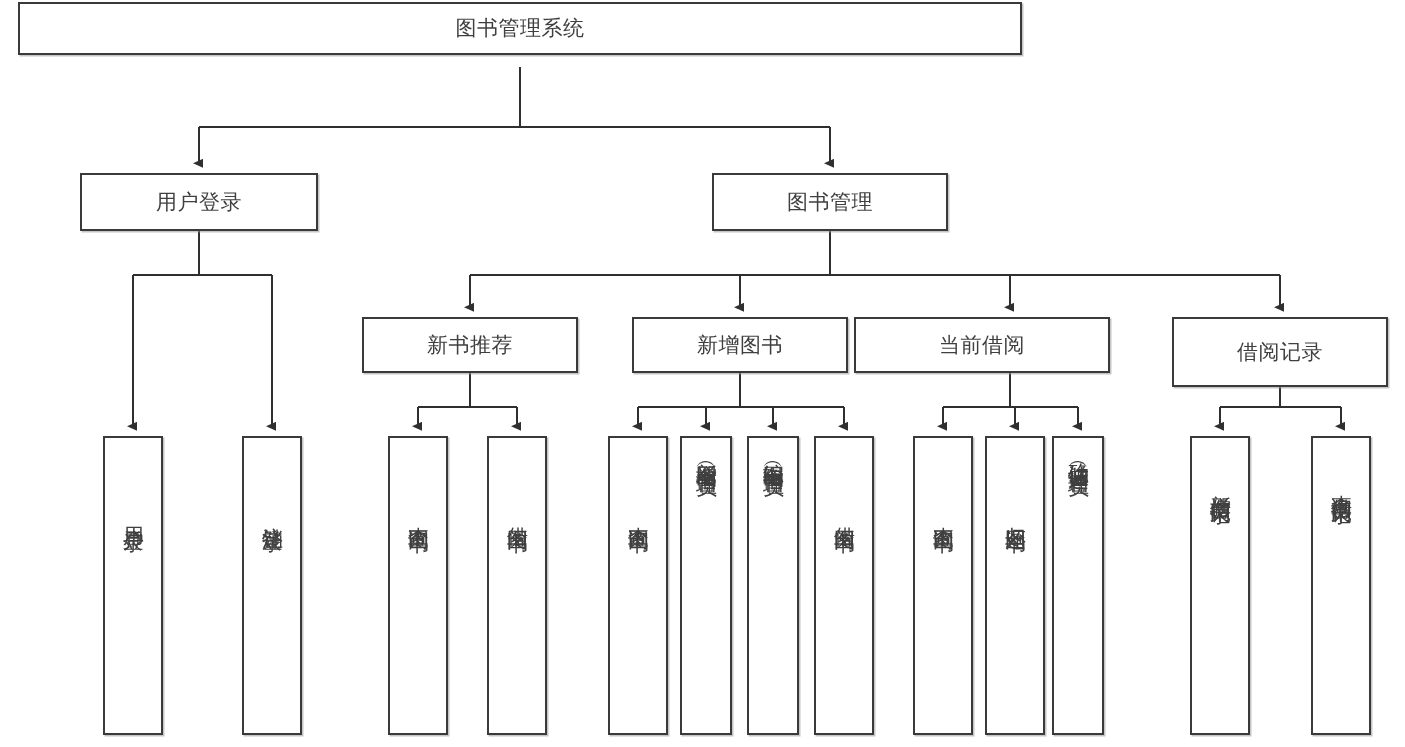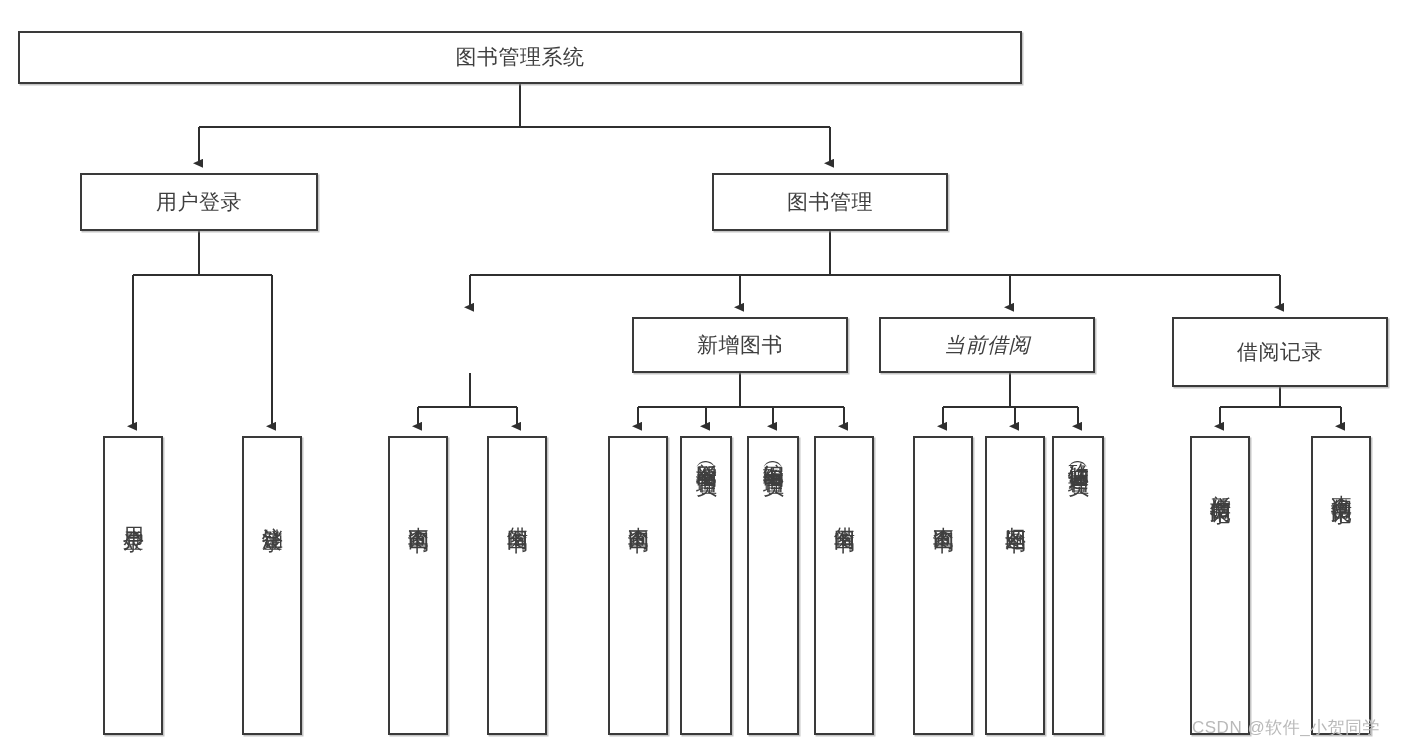--- a/index.html
+++ b/index.html
@@ -115,35 +115,38 @@
       <path d="M1015,407 L1015,426" marker-end="url(#arrow)"></path>
       <path d="M1078,407 L1078,426" marker-end="url(#arrow)"></path>
 
       <path d="M1280,373 L1280,407"></path>
       <path d="M1220,407 L1341,407"></path>
       <path d="M1220,407 L1220,426" marker-end="url(#arrow)"></path>
       <path d="M1341,407 L1341,426" marker-end="url(#arrow)"></path>
     </g>
   </svg>
 
-  <div class="node" style="left:18px; top:31px; width:1004px; height:53px;">
+  <div class="node" style="left:18px; top:2px; width:1004px; height:53px;">
     <span class="label">图书管理系统</span>
   </div>
 
   <div class="node" style="left:80px; top:173px; width:238px; height:58px;">
     <span class="label">用户登录</span>
   </div>
   <div class="node" style="left:712px; top:173px; width:236px; height:58px;text-align:right;">
     <span class="label">图书管理</span>
   </div>
 
+  <div class="node" style="left:362px; top:317px; width:216px; height:56px;">
+    <span class="label">新书推荐</span>
+  </div>
   <div class="node" style="left:632px; top:317px; width:216px; height:56px;">
     <span class="label">新增图书</span>
   </div>
-  <div class="node" style="left:879px; top:317px; width:216px; height:56px;font-style:italic;">
+  <div class="node" style="left:854px; top:317px; width:256px; height:56px;">
     <span class="label">当前借阅</span>
   </div>
   <div class="node" style="left:1172px; top:317px; width:216px; height:70px;">
     <span class="label">借阅记录</span>
   </div>
 
   <div class="node vertical" style="left:103px; top:436px; width:60px; height:299px; padding-top:72px;">
     <span class="label">用户登录</span>
   </div>
   <div class="node vertical" style="left:242px; top:436px; width:60px; height:299px; padding-top:72px;">
@@ -180,15 +183,14 @@
     <span class="label">确认归还（管理员）</span>
   </div>
 
   <div class="node vertical" style="left:1190px; top:436px; width:60px; height:299px; padding-top:40px;">
     <span class="label">新增借阅记录</span>
   </div>
   <div class="node vertical" style="left:1311px; top:436px; width:60px; height:299px; padding-top:40px;">
     <span class="label">查询借阅记录</span>
   </div>
 
-  <div class="watermark" style="left:1192px; top:716px;">CSDN @软件_小贺同学</div>
 
 </div>
 
 </body></html>

